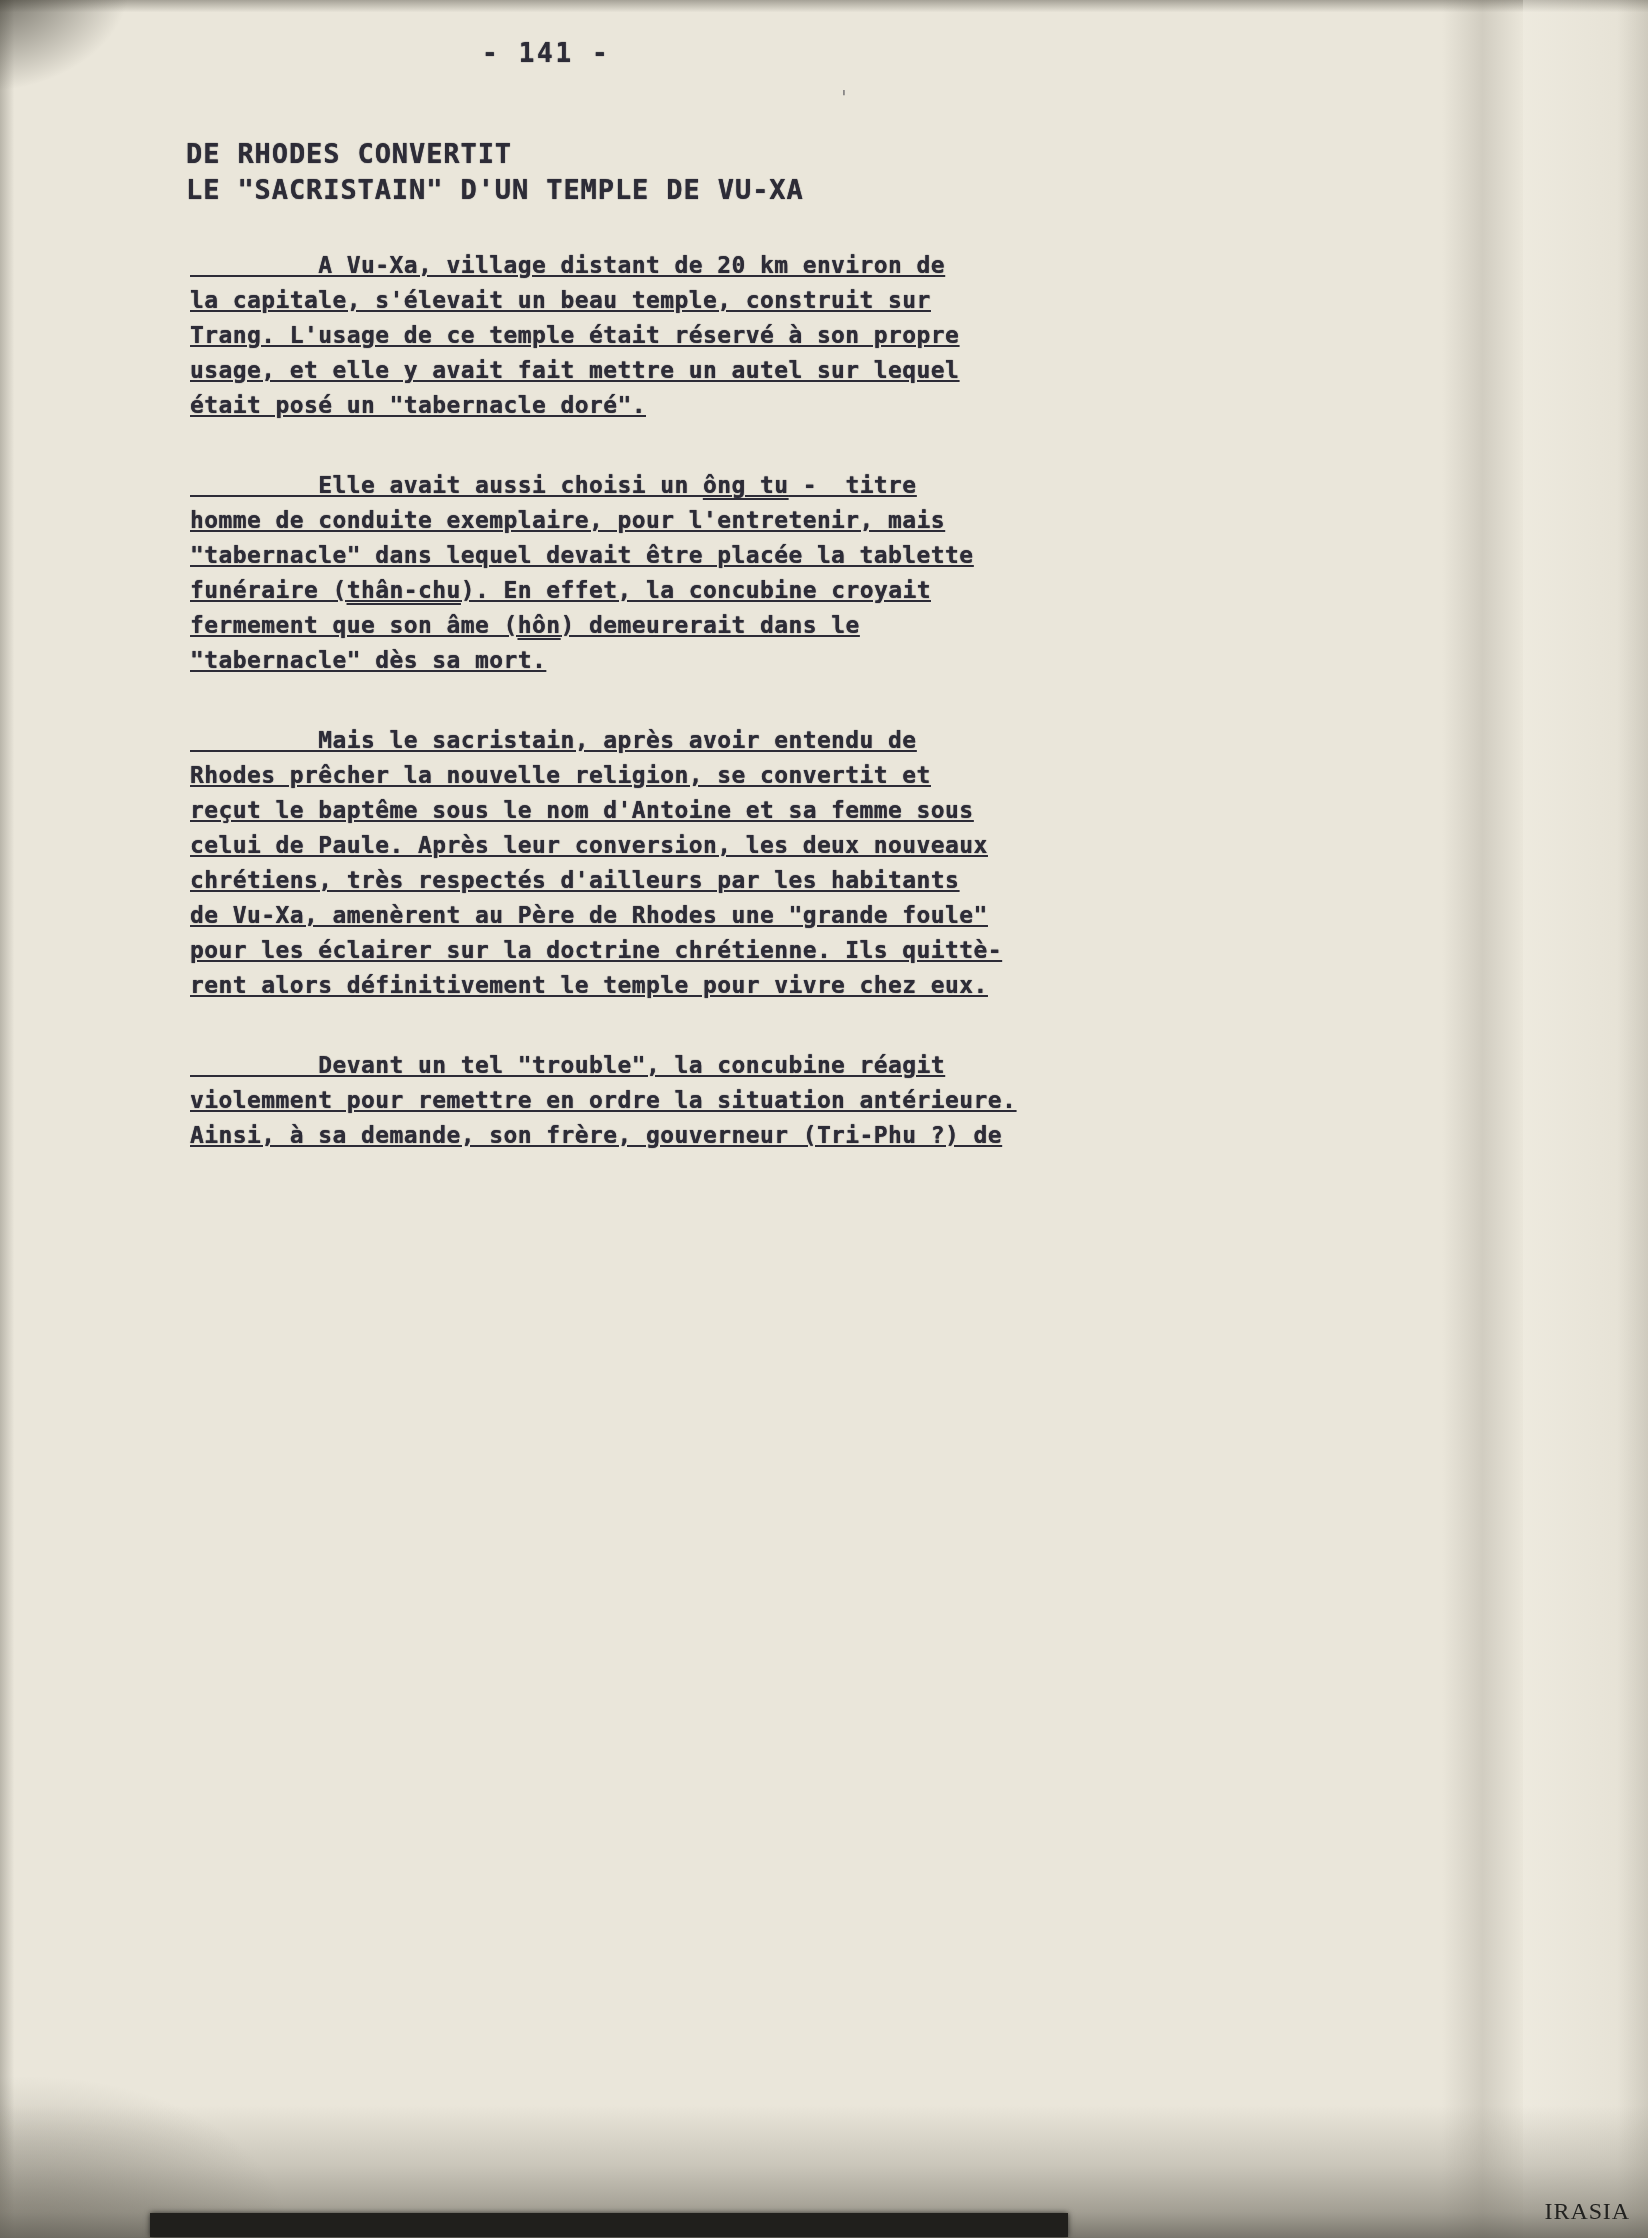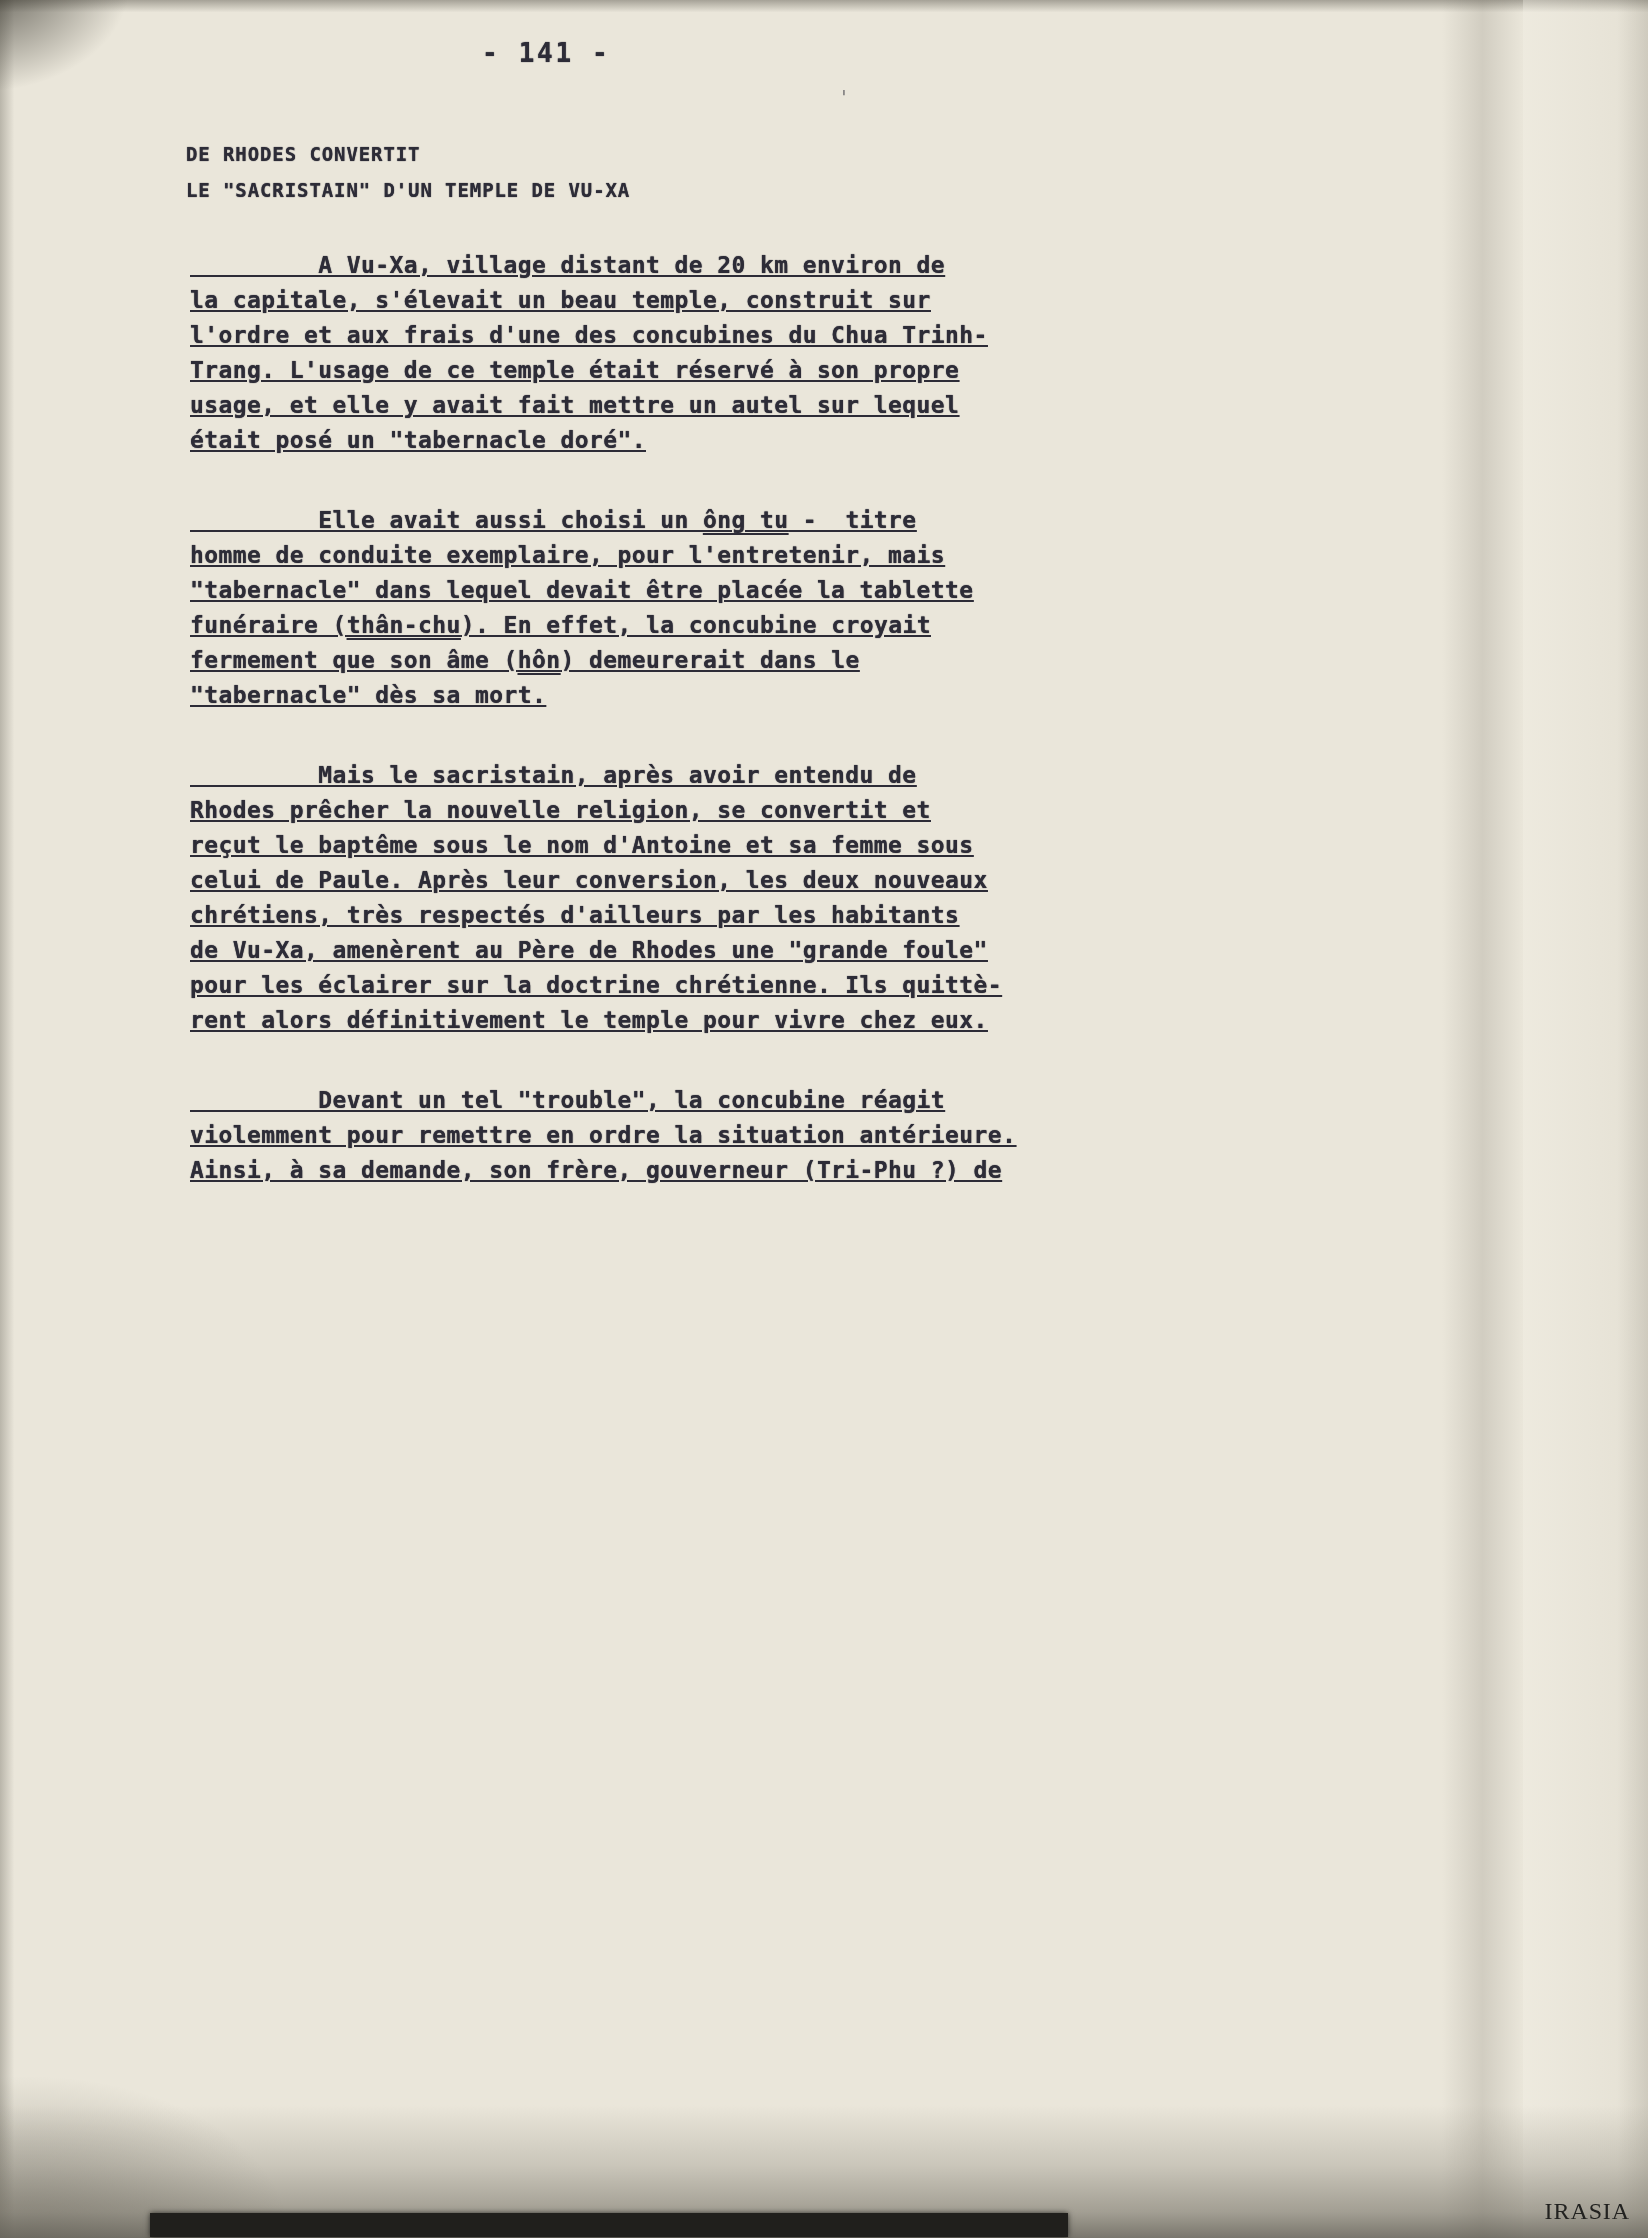--- a/index.html
+++ b/index.html
@@ -46,21 +46,21 @@
     font-size: 26px;
     font-weight: bold;
     letter-spacing: 2.7px;
     text-shadow: 0 0 1.1px currentColor;
     white-space: pre;
   }
   .doc-title {
     position: absolute;
     left: 186px;
     top: 136px;
-    font-size: 19px;
+    font-size: 27px;
     font-weight: bold;
     line-height: 36px;
     letter-spacing: 0.9px;
     text-shadow: 0 0 1.1px currentColor;
     white-space: pre;
   }
   .doc-body {
     position: absolute;
     left: 190px;
     top: 248px;
@@ -127,21 +127,20 @@
   <div class="right-edge-tint"></div>
 
   <div class="page-number">- 141 -</div>
   <div class="speck">'</div>
 
   <div class="doc-title"><div>DE RHODES CONVERTIT</div><div>LE "SACRISTAIN" D'UN TEMPLE DE VU-XA</div></div>
   <div class="doc-body">
       <div class="paragraph">
         <div class="line">         A Vu-Xa, village distant de 20 km environ de</div>
         <div class="line">la capitale, s'élevait un beau temple, construit sur</div>
-        <div class="line">l'ordre et aux frais d'une des concubines du Chua Trinh-</div>
         <div class="line">Trang. L'usage de ce temple était réservé à son propre</div>
         <div class="line">usage, et elle y avait fait mettre un autel sur lequel</div>
         <div class="line">était posé un "tabernacle doré".</div>
       </div>
       <div class="paragraph">
         <div class="line">         Elle avait aussi choisi un <u>ông tu</u> -  titre</div>
         <div class="line">homme de conduite exemplaire, pour l'entretenir, mais</div>
         <div class="line">"tabernacle" dans lequel devait être placée la tablette</div>
         <div class="line">funéraire (<u>thân-chu</u>). En effet, la concubine croyait</div>
         <div class="line">fermement que son âme (<u>hôn</u>) demeurerait dans le</div>

